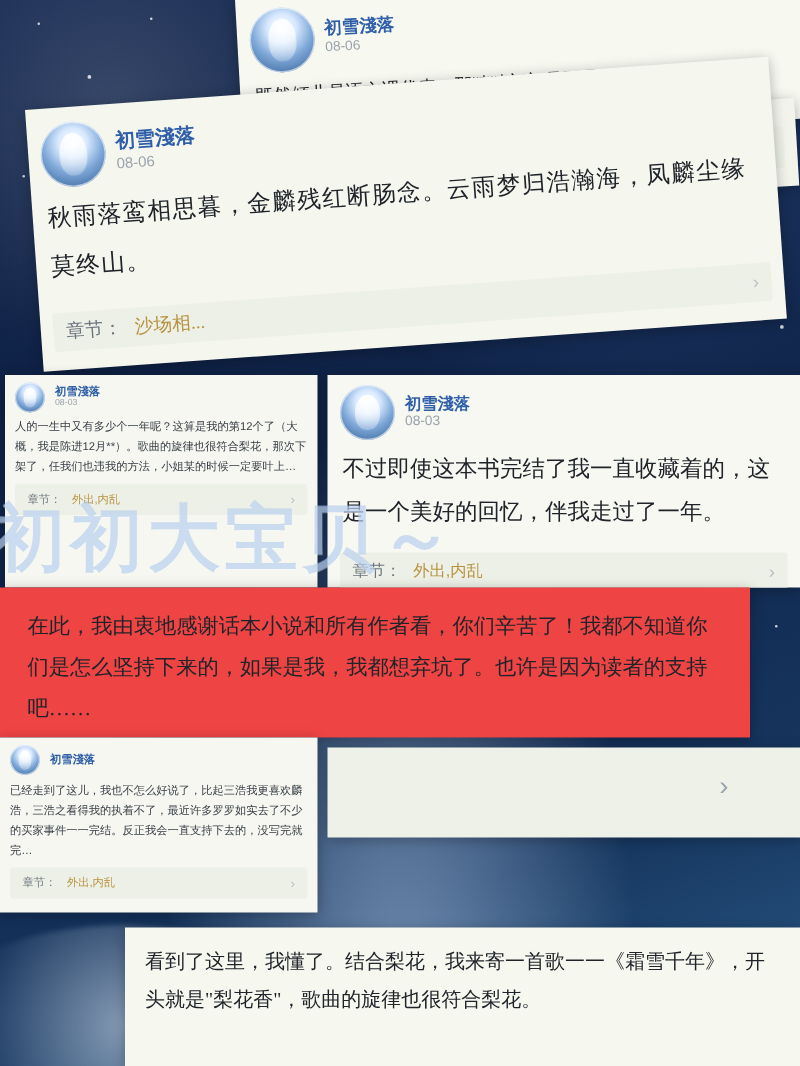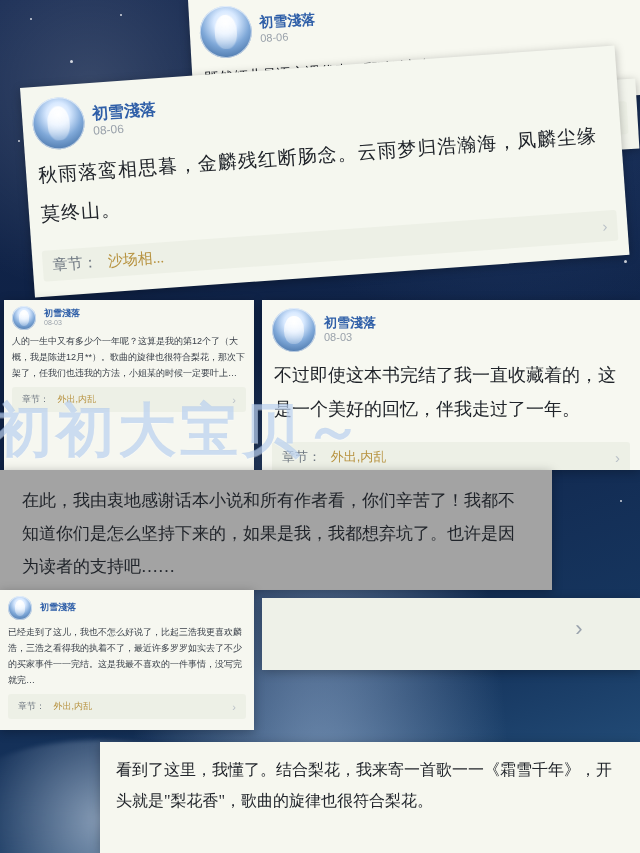--- a/index.html
+++ b/index.html
@@ -81,22 +81,22 @@
     left:4px;top:300px;width:250px;height:170px;
     background:#f6f7f0;
   }
   #card-left-small .body{font-size:9px;line-height:1.75;color:#3a4049;}
   #card-right{
     left:262px;top:300px;width:378px;height:170px;
     background:#f7f8f1;
   }
   #card-right .body{font-size:18px;line-height:1.9;}
   #card-thanks{
-    left:0px;top:470px;width:552px;height:120px;
-    background:#a3a3a3;
+    left:0px;top:470px;width:600px;height:120px;
+    background:#ef4444;
   }
   #card-thanks .body{font-size:17px;line-height:1.95;padding:14px 22px;}
   #card-bottom-left{
     left:0px;top:590px;width:254px;height:140px;
     background:#f6f7f0;
   }
   #card-bottom-left .body{font-size:9px;line-height:1.78;color:#3a4049;}
   #card-bottom-right{
     left:262px;top:598px;width:378px;height:72px;
     background:#eef1e8;
@@ -225,21 +225,21 @@
   <div class="body hand">在此，我由衷地感谢话本小说和所有作者看，你们辛苦了！我都不知道你们是怎么坚持下来的，如果是我，我都想弃坑了。也许是因为读者的支持吧……</div>
 </div>
 
 <div class="card" id="card-bottom-left">
   <div class="hdr" style="padding:6px 8px 2px 8px">
     <div class="avatar" style="width:24px;height:24px"></div>
     <div class="meta">
       <span class="uname" style="font-size:9px">初雪淺落</span>
     </div>
   </div>
-  <div class="body" style="padding:2px 8px">已经走到了这儿，我也不怎么好说了，比起三浩我更喜欢麟浩，三浩之看得我的执着不了，最近许多罗罗如实去了不少的买家事件一一完结。这是我最不喜欢的一件事情，没写完就完…</div>
+  <div class="body" style="padding:2px 8px">已经走到了这儿，我也不怎么好说了，比起三浩我更喜欢麟浩，三浩之看得我的执着不了，最近许多罗罗如实去了不少的买家事件一一完结。反正我会一直支持下去的，没写完就完…</div>
   <div class="chapter" style="font-size:9px;margin:4px 8px">
     <div>
       <span>章节：</span>
       <span class="ch-name">外出,内乱</span>
     </div>
     <span class="chev" style="font-size:11px">›</span>
   </div>
 </div>
 
 <div class="card" id="card-bottom-right"></div>

